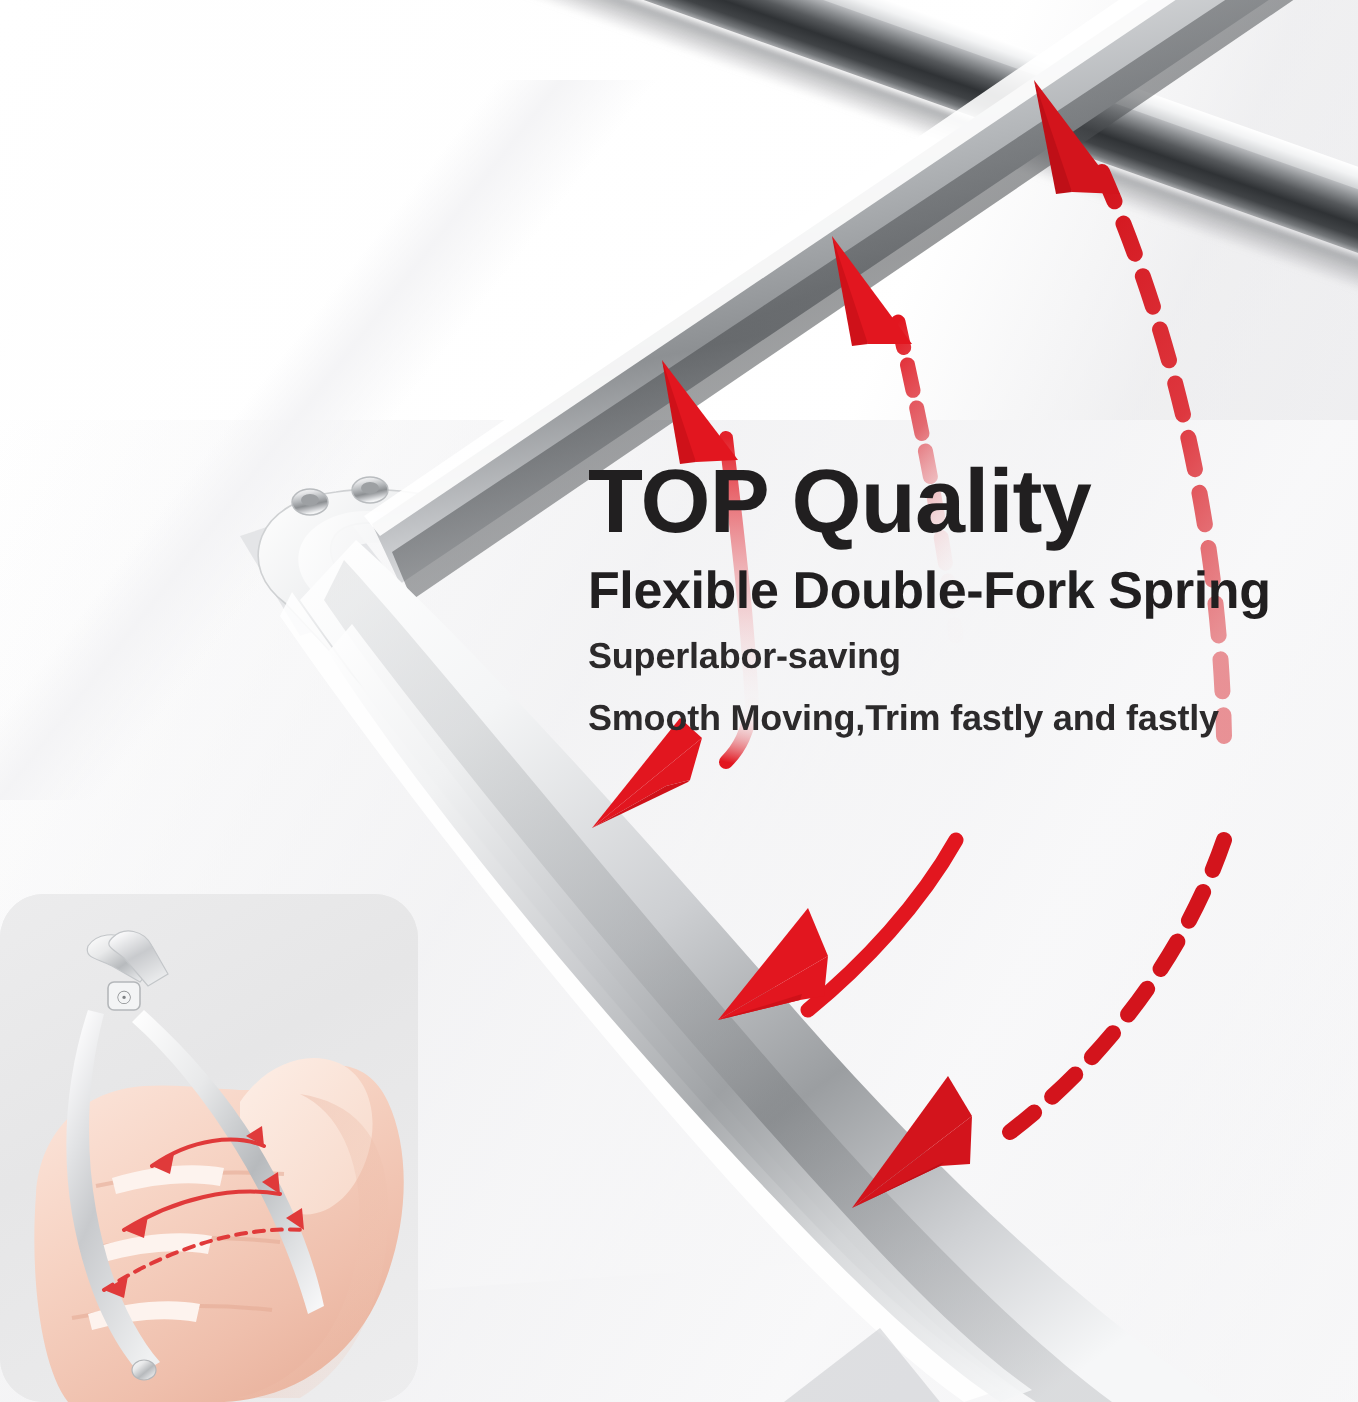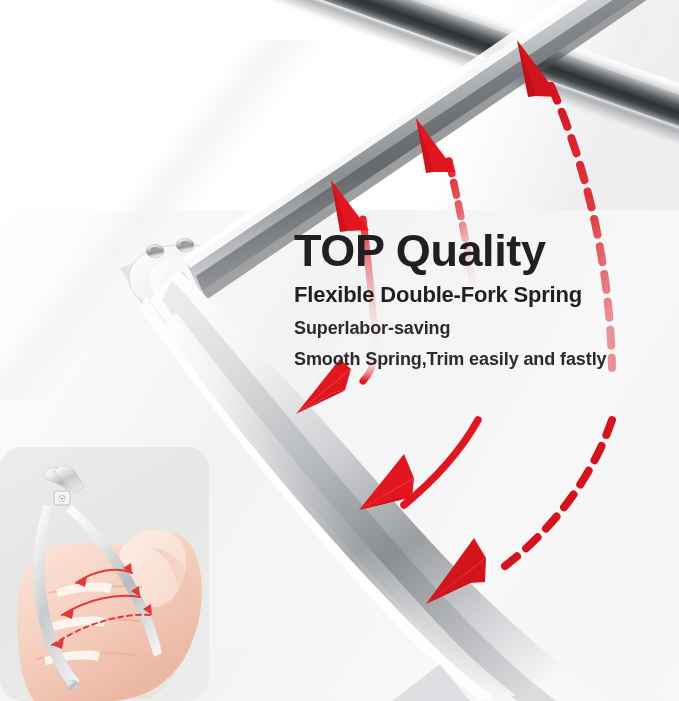--- a/index.html
+++ b/index.html
@@ -124,21 +124,21 @@
     margin: 0;
     font-size: 45px;
     line-height: 50px;
     font-weight: 700;
     color: #211f20;
     letter-spacing: -0.4px;
     white-space: nowrap;
   }
   .copy-h2 {
     margin: 4px 0 0 0;
-    font-size: 22px;
+    font-size: 26px;
     line-height: 30px;
     font-weight: 700;
     color: #211f20;
     letter-spacing: -0.2px;
     white-space: nowrap;
   }
   .copy-p {
     margin: 6px 0 0 0;
     font-size: 18px;
     line-height: 25px;
@@ -347,21 +347,21 @@
       <path d="M426 604 L486 558 L485 582 L470 583 Z" fill="#d3141c"></path>
       <path d="M426 604 L474 538 L486 558 Z" fill="#d3141c"></path>
       <path d="M426 604 L472 581 L470 583 Z" fill="#bf0f17"></path>
     </g>
   </svg>
 
   <div class="copy">
     <h1 class="copy-h1">TOP Quality</h1>
     <h2 class="copy-h2">Flexible Double-Fork Spring</h2>
     <p class="copy-p">Superlabor-saving</p>
-    <p class="copy-p">Smooth Spring,Trim easily and fastly</p>
+    <p class="copy-p">Smooth Moving,Trim fastly and fastly</p>
   </div>
 
   <div class="inset">
     <div class="inset-bg"></div>
 
     <svg viewBox="0 0 209 254" width="209" height="254" style="position:absolute;inset:0;">
       <defs>
         <linearGradient id="skin" x1="0.2" y1="0" x2="0.9" y2="1">
           <stop offset="0%" stop-color="#fbe3d8"></stop>
           <stop offset="35%" stop-color="#f6d2c2"></stop>

